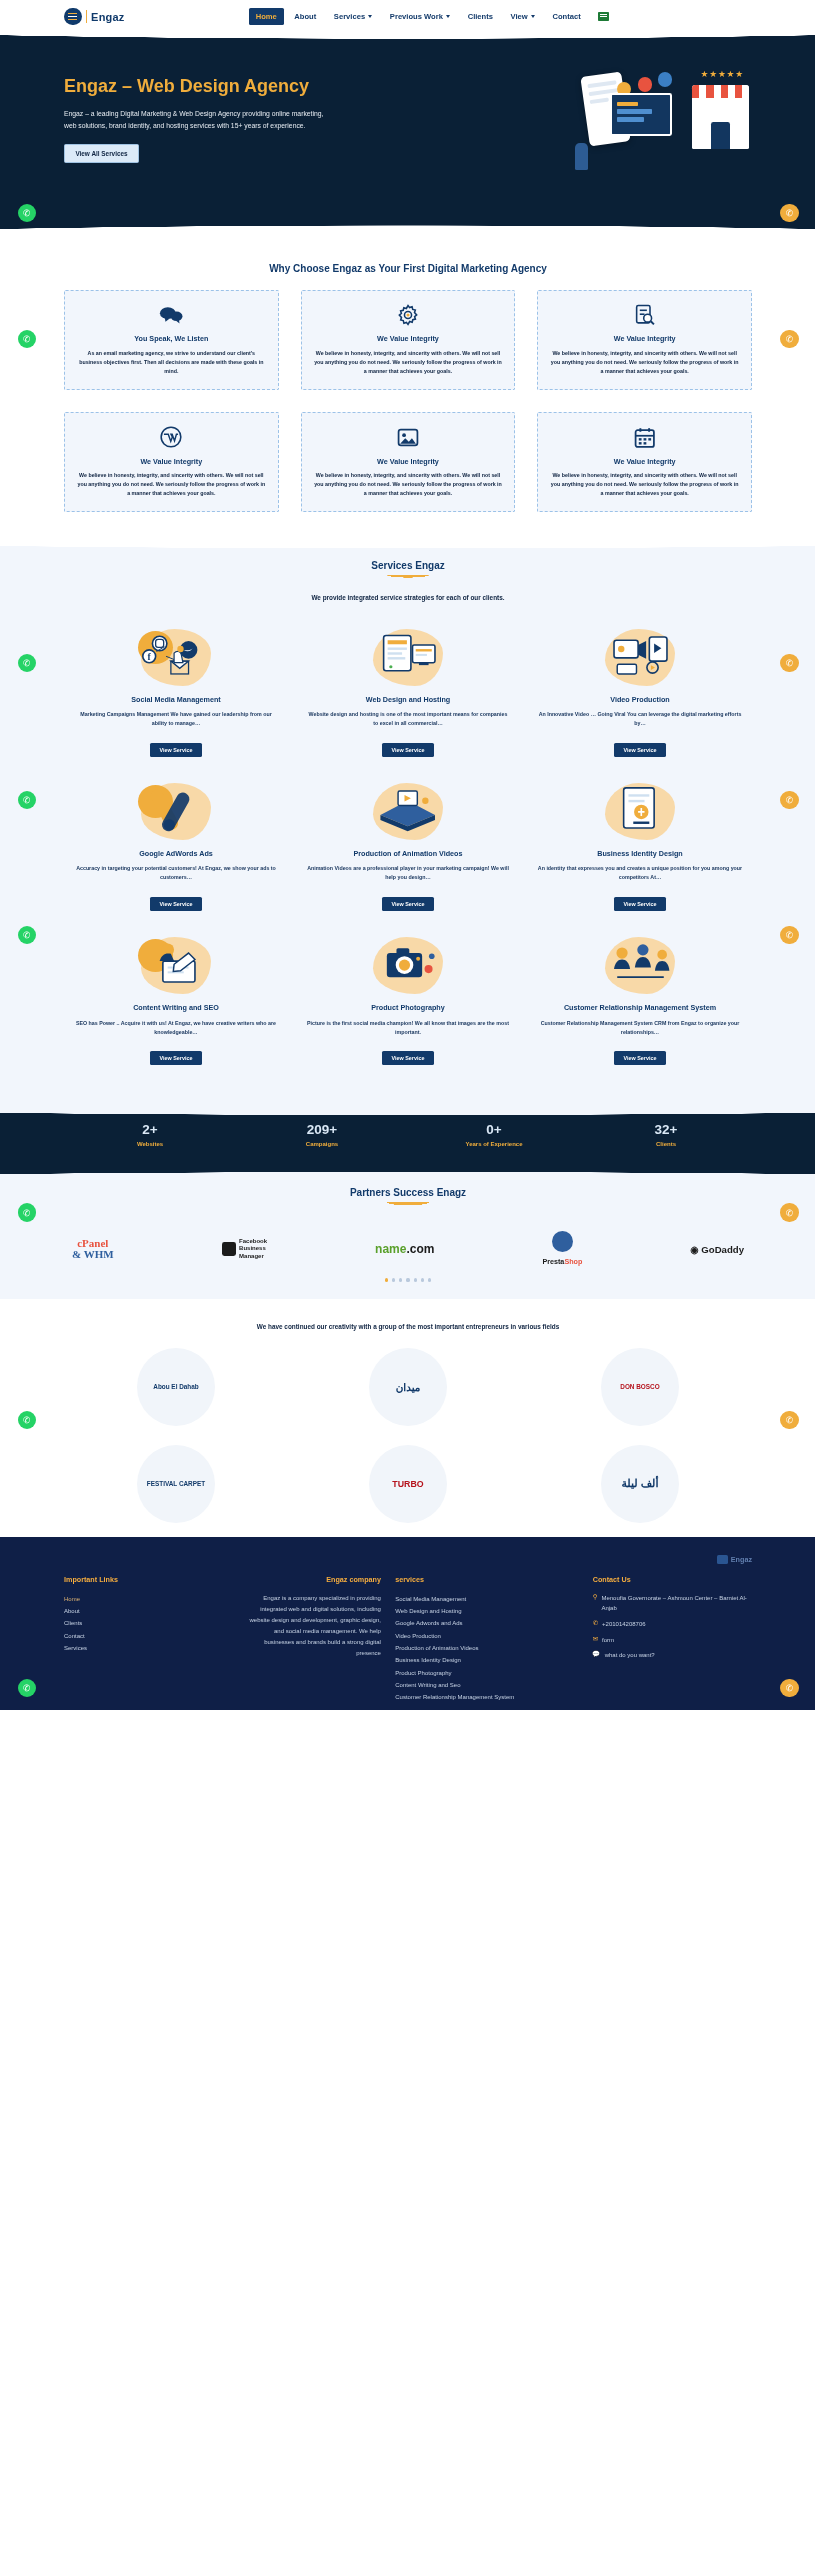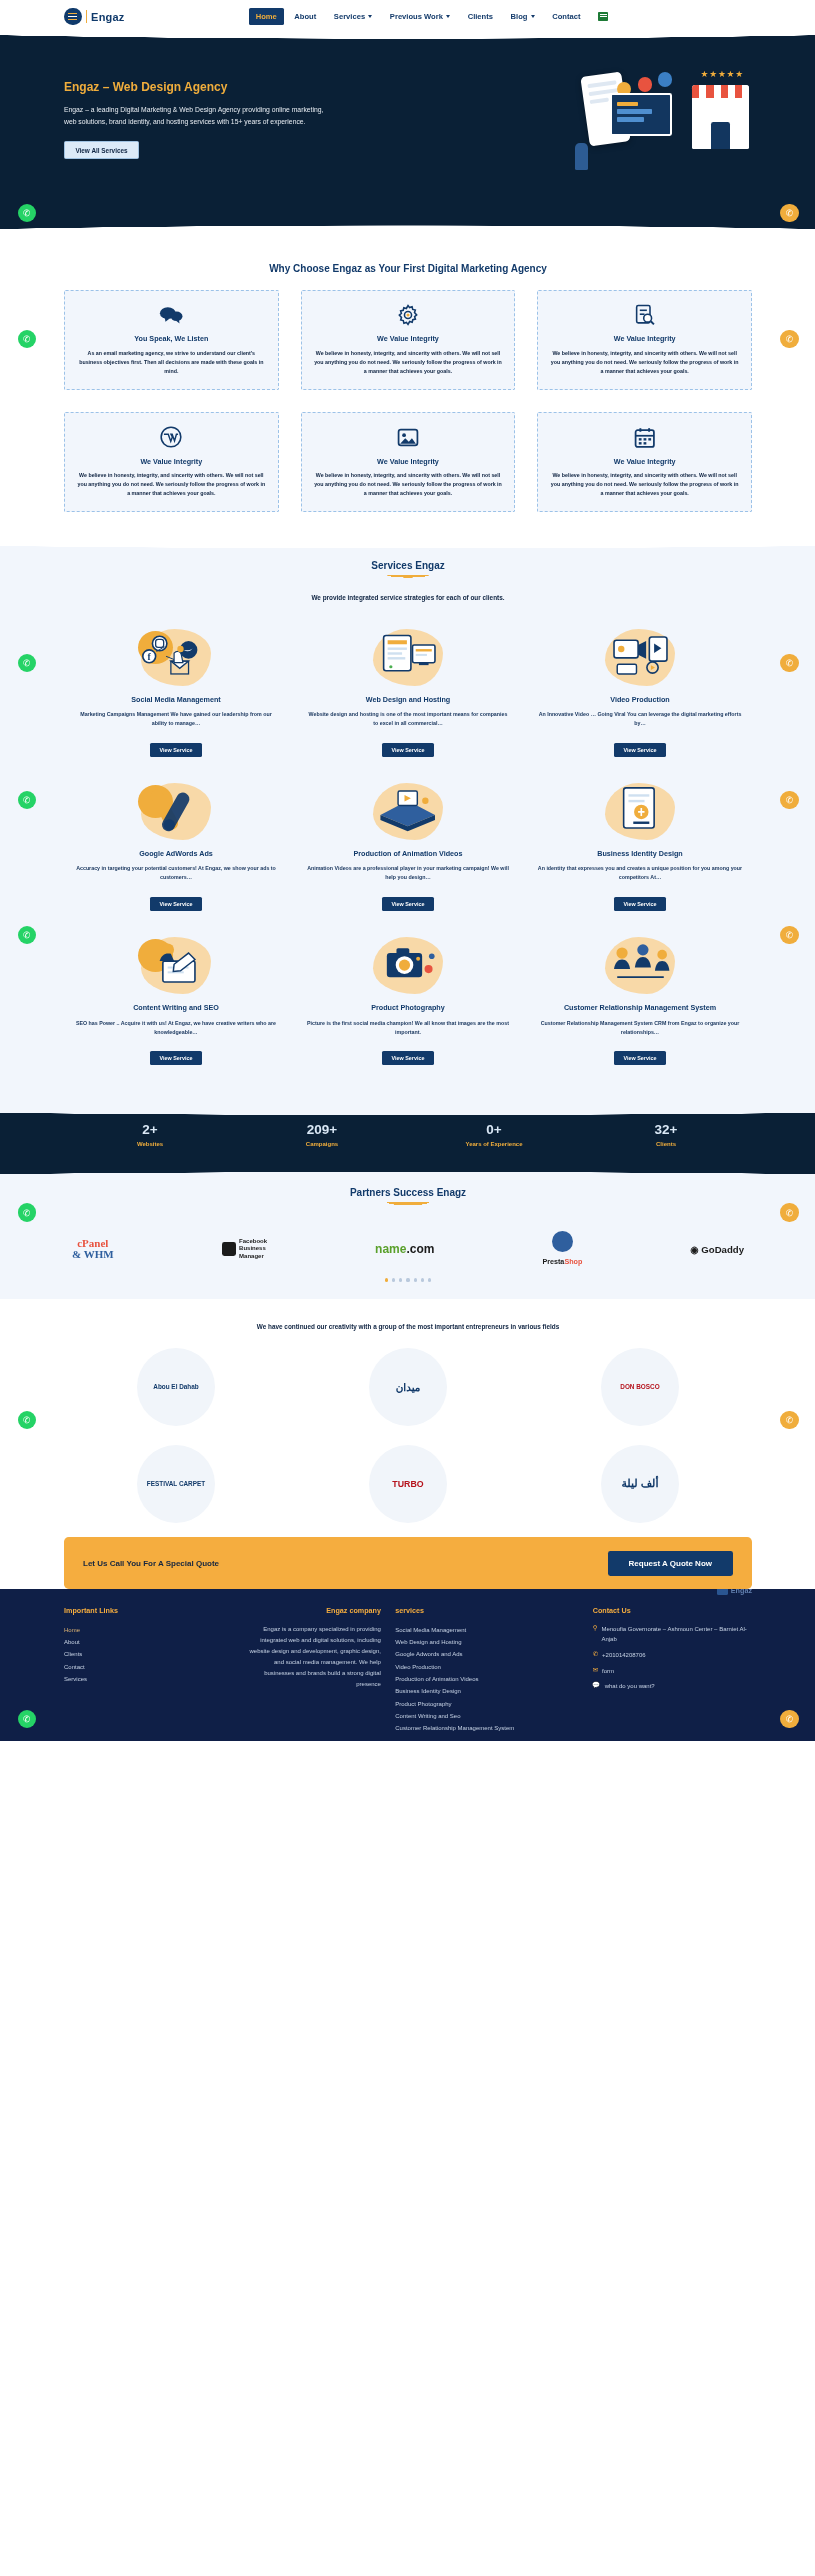--- a/index.html
+++ b/index.html
@@ -54,21 +54,21 @@
     margin-top: -6.4px;
   }
   .hero::before{
     content:""; position:absolute; left:0; right:0; top:-0.8px; height:21px;
     background:#fff;
     -webkit-mask-image: radial-gradient(120% 100% at 50% 0%, #000 60%, transparent 61%);
     mask-image: radial-gradient(120% 100% at 50% 0%, #000 60%, transparent 61%);
   }
   .hero-inner{ display:flex; align-items:center; justify-content:space-between; position:relative; z-index:2;}
   .hero-left { width: 263px; }
-  .hero-title{ color:#f0ad3c; font-size:12px; font-weight:800; margin-bottom:10.4px;}
+  .hero-title{ color:#f0ad3c; font-size:18px; font-weight:800; margin-bottom:10.4px;}
   .hero-sub{ color:#e8edf3; font-size:6.8px; line-height:1.75; margin-bottom:12.7px;}
   .hero-btn{
     display:inline-block; background:#dceaf8; color:#0d2240; font-size:6.4px; font-weight:600;
     padding:4.8px 10.4px; border:0.8px solid #9fc2e2; border-radius:1.6px; cursor:pointer;
   }
   .hero-art{ width:183px; height:104px; position:relative; }
   .hero-art .phone{ position:absolute; left:16px; top:6.4px; width:41px; height:70px; background:#fff; border-radius:4.8px; transform:rotate(-8deg); box-shadow:0 1.6px 6.4px rgba(0,0,0,.3);}
   .hero-art .phone i{position:absolute;left:5.6px;right:5.6px;top:8px;height:4px;background:#dfe8f2;border-radius:1.6px;}
   .hero-art .phone i:nth-child(2){top:16px;} .hero-art .phone i:nth-child(3){top:24px;width:19px;}
   .hero-art .screen{ position:absolute; left:41px; top:25.5px; width:62px; height:43px; background:#12365f; border:2.4px solid #fff; border-radius:2.4px;}
@@ -229,21 +229,21 @@
           <span class="caret"></span>
         </div>
       <div class="nav-item">
           <span>Previous Work</span>
           <span class="caret"></span>
         </div>
       <div class="nav-item">
           <span>Clients</span>
         </div>
       <div class="nav-item">
-          <span>Blog</span>
+          <span>View</span>
           <span class="caret"></span>
         </div>
       <div class="nav-item">
           <span>Contact</span>
         </div>
       <div class="nav-item">
           <span class="lang-chip"></span>
         </div>
     </div>
   </div>
@@ -623,26 +623,20 @@
           <span style="color:#b5121b;font-size:8.8px">TURBO</span>
         </div>
       <div class="cbubble">
           <span style="font-size:11px">ألف ليلة</span>
         </div>
     </div>
     <div class="fab wa" style="top:112px">✆</div>
     <div class="fab ph" style="top:112px">✆</div>
   </div>
 
-  <div class="cta-zone">
-    <div class="cta">
-      <div class="t">Let Us Call You For A Special Quote</div>
-      <div class="b">Request A Quote Now</div>
-    </div>
-  </div>
 
   <div class="footer">
     <div class="foot-logo">
       <span class="m"></span>
       <span class="n">Engaz</span>
     </div>
     <div class="fcols">
       <div class="fcol">
         <h4>Important Links</h4>
         <ul>

